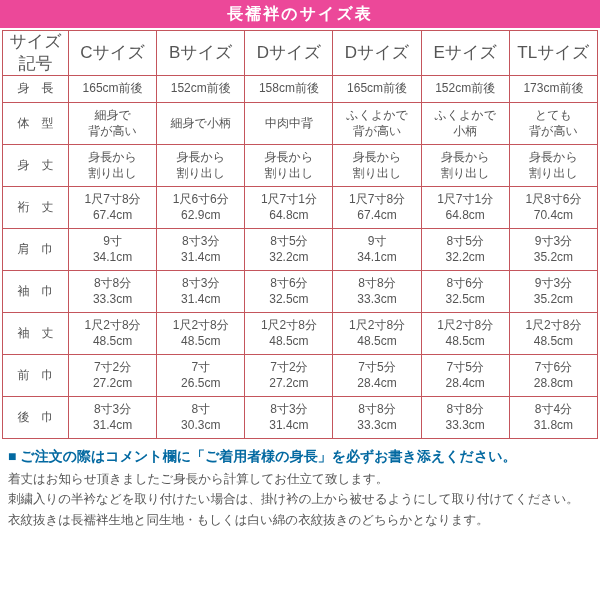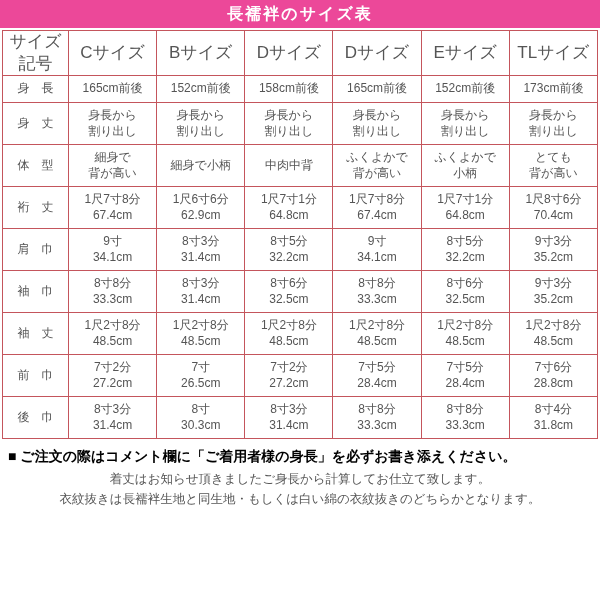--- a/index.html
+++ b/index.html
@@ -20,25 +20,25 @@
   th,td{
     border:1px solid #c4555c;text-align:center;vertical-align:middle;
     padding:0;font-weight:normal;font-size:12px;line-height:1.3;color:#555555;
   }
   thead th{height:27px;font-size:17px;}
   tbody tr{height:42px;}
   tbody tr.short{height:27px;padding-left:31px;}
   .cell-line{display:block;}
   .notes{padding:1px 8px 0 8px;}
   .note-heading{
-    color:#000000;font-weight:bold;font-size:14px;
+    color:#0369a1;font-weight:bold;font-size:14px;
     margin:7px 0 2px 0;line-height:1.4;
   }
   .note-line{
-    font-size:12.5px;color:#555555;margin:0;line-height:1.65;text-align:center;
+    font-size:12.5px;color:#555555;margin:0;line-height:1.65;
   }
 </style>
 </head>
 <body>
 
 <div class="titlebar">長襦袢のサイズ表</div>
 
 <table>
   <colgroup>
     <col style="width:66px">
@@ -76,47 +76,20 @@
           <span class="cell-line">165cm前後</span>
         </td>
         <td>
           <span class="cell-line">152cm前後</span>
         </td>
         <td>
           <span class="cell-line">173cm前後</span>
         </td>
       </tr>
       <tr>
-        <th>身　丈</th>
-        <td>
-          <span class="cell-line">身長から</span>
-          <span class="cell-line">割り出し</span>
-        </td>
-        <td>
-          <span class="cell-line">身長から</span>
-          <span class="cell-line">割り出し</span>
-        </td>
-        <td>
-          <span class="cell-line">身長から</span>
-          <span class="cell-line">割り出し</span>
-        </td>
-        <td>
-          <span class="cell-line">身長から</span>
-          <span class="cell-line">割り出し</span>
-        </td>
-        <td>
-          <span class="cell-line">身長から</span>
-          <span class="cell-line">割り出し</span>
-        </td>
-        <td>
-          <span class="cell-line">身長から</span>
-          <span class="cell-line">割り出し</span>
-        </td>
-      </tr>
-      <tr>
         <th>体　型</th>
         <td>
           <span class="cell-line">細身で</span>
           <span class="cell-line">背が高い</span>
         </td>
         <td>
           <span class="cell-line">細身で小柄</span>
         </td>
         <td>
           <span class="cell-line">中肉中背</span>
@@ -125,20 +98,47 @@
           <span class="cell-line">ふくよかで</span>
           <span class="cell-line">背が高い</span>
         </td>
         <td>
           <span class="cell-line">ふくよかで</span>
           <span class="cell-line">小柄</span>
         </td>
         <td>
           <span class="cell-line">とても</span>
           <span class="cell-line">背が高い</span>
+        </td>
+      </tr>
+      <tr>
+        <th>身　丈</th>
+        <td>
+          <span class="cell-line">身長から</span>
+          <span class="cell-line">割り出し</span>
+        </td>
+        <td>
+          <span class="cell-line">身長から</span>
+          <span class="cell-line">割り出し</span>
+        </td>
+        <td>
+          <span class="cell-line">身長から</span>
+          <span class="cell-line">割り出し</span>
+        </td>
+        <td>
+          <span class="cell-line">身長から</span>
+          <span class="cell-line">割り出し</span>
+        </td>
+        <td>
+          <span class="cell-line">身長から</span>
+          <span class="cell-line">割り出し</span>
+        </td>
+        <td>
+          <span class="cell-line">身長から</span>
+          <span class="cell-line">割り出し</span>
         </td>
       </tr>
       <tr>
         <th>裄　丈</th>
         <td>
           <span class="cell-line">1尺7寸8分</span>
           <span class="cell-line">67.4cm</span>
         </td>
         <td>
           <span class="cell-line">1尺6寸6分</span>
@@ -296,15 +296,16 @@
           <span class="cell-line">31.8cm</span>
         </td>
       </tr>
     </tbody>
 </table>
 
 <div class="notes">
   <div class="note-heading">■ ご注文の際はコメント欄に「ご着用者様の身長」を必ずお書き添えください。</div>
   <p class="note-line">着丈はお知らせ頂きましたご身長から計算してお仕立て致します。</p>
 
+  <p class="note-line">刺繍入りの半衿などを取り付けたい場合は、掛け衿の上から被せるようにして取り付けてください。</p>
 
   <p class="note-line">衣紋抜きは長襦袢生地と同生地・もしくは白い綿の衣紋抜きのどちらかとなります。</p>
 </div>
 
 </body></html>

